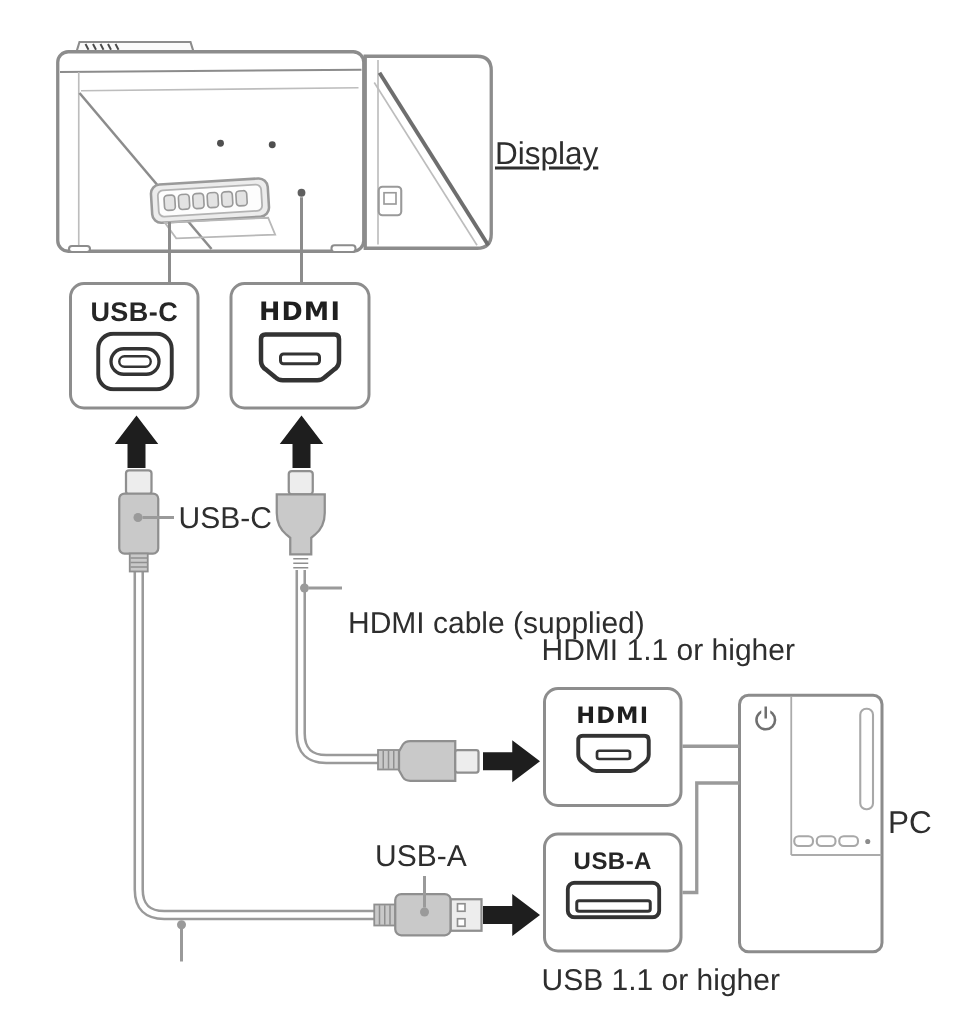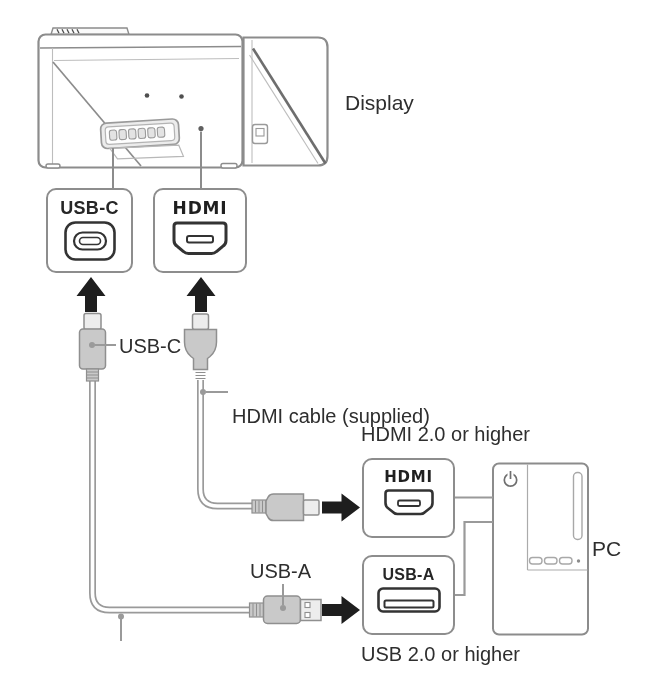--- a/index.html
+++ b/index.html
@@ -201,21 +201,21 @@
   </div>
 
   <div class="pbox" style="left:362px;top:555px;width:93px;height:80px;">
     <span class="plabel plabel-sm">USB-A</span>
     <svg class="icon-gap" width="64" height="26" viewBox="0 0 64 26">
       <rect x="1.5" y="1.5" width="61" height="23" rx="4.5" fill="#ffffff" stroke="#333333" stroke-width="2.6"></rect>
       <rect x="7.5" y="13.5" width="49" height="7" rx="1.5" fill="#ffffff" stroke="#333333" stroke-width="2"></rect>
     </svg>
   </div>
 
-  <div class="lbl big" style="left:345px;top:90px;">Display</div>
+  <div class="lbl big" style="left:330px;top:90px;text-decoration:underline;">Display</div>
   <div class="lbl big" style="left:592px;top:536px;">PC</div>
   <div class="lbl" style="left:119px;top:334px;">USB-C</div>
   <div class="lbl" style="left:232px;top:404px;">HDMI cable (supplied)</div>
-  <div class="lbl" style="left:361px;top:422px;">HDMI 2.0 or higher</div>
+  <div class="lbl" style="left:361px;top:422px;">HDMI 1.1 or higher</div>
   <div class="lbl" style="left:250px;top:559px;">USB-A</div>
-  <div class="lbl" style="left:361px;top:642px;">USB 2.0 or higher</div>
+  <div class="lbl" style="left:361px;top:642px;">USB 1.1 or higher</div>
 
 </div>
 
 </body></html>

